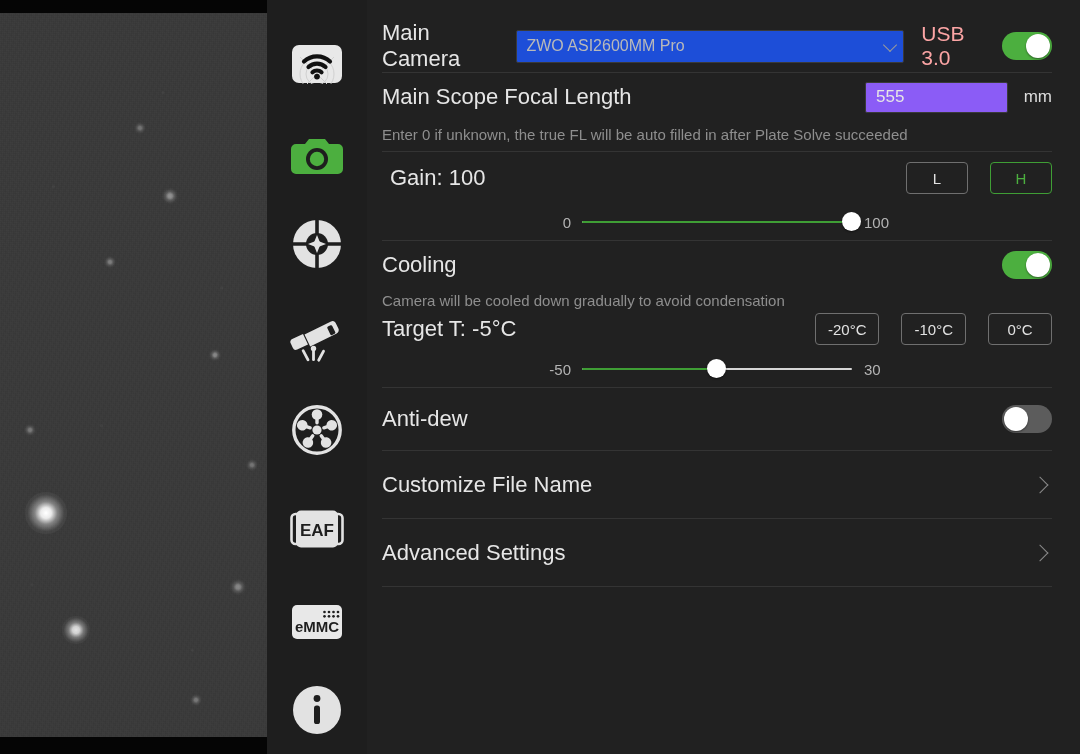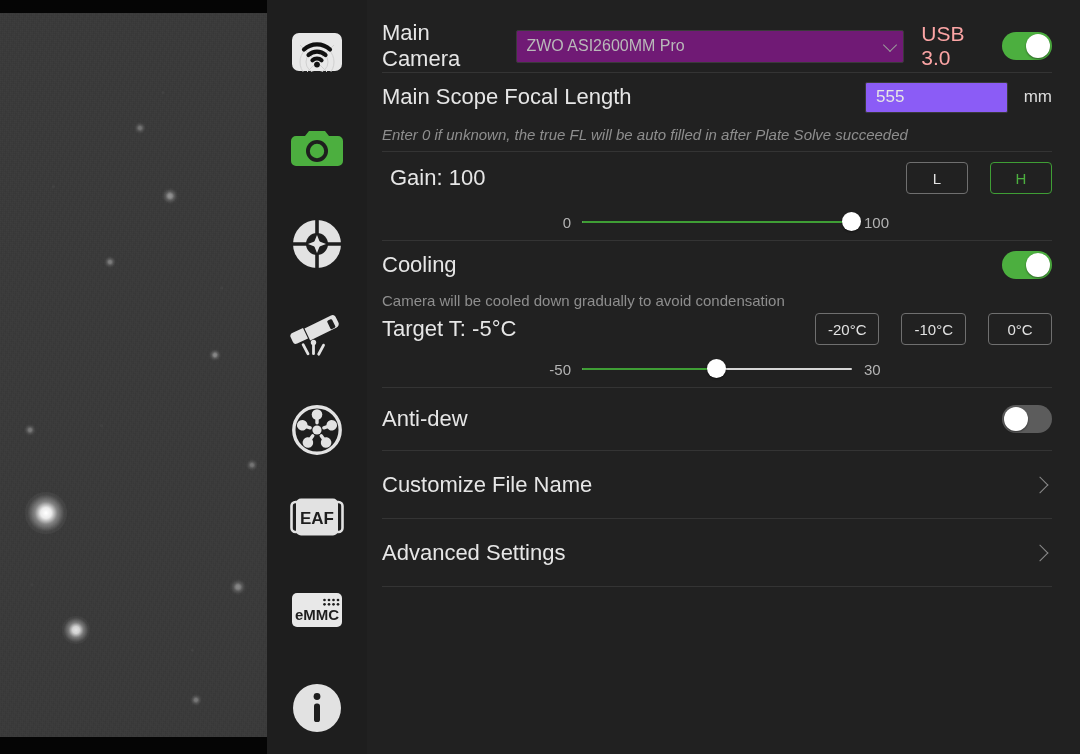--- a/index.html
+++ b/index.html
@@ -55,21 +55,21 @@
   
   .sidebar {
     width: 100px; height: 754px; flex: 0 0 100px;
     background: #1e1e1e;
     display: flex; flex-direction: column; align-items: center;
     padding-top: 32px;
     gap: 41px;
   }
   .nav-item {
     width: 36px; height: 52px;
-    display: flex; align-items: flex-start; justify-content: center;
+    display: flex; align-items: flex-end; justify-content: center;
   }
   .nav-item svg { display: block; }
 
   
   .main {
     flex: 1 1 auto;
     height: 754px;
     background: #212121;
     position: relative;
     padding: 0 14px 0 0;
@@ -92,21 +92,21 @@
     min-height: 44px;
   }
   .label { color: #e6e6e6; font-size: 22px; font-weight: 400; }
   .sublabel { color: #8e8e8e; font-size: 15px; font-weight: 400; }
   .spacer { flex: 1 1 auto; }
 
   
   .select-wrap {
     position: relative;
     width: 425px; height: 33px;
-    background: #701a75;
+    background: #1d4ed8;
     border: 1px solid #3a3a3a;
     border-radius: 2px;
     display: flex; align-items: center;
     padding: 0 26px 0 9px;
     margin-left: 15px;
   }
   .select-value { color: #b9b9b9; font-size: 16px; white-space: nowrap; overflow: hidden; }
   .select-chevron {
     position: absolute; right: 8px; top: 50%;
     width: 10px; height: 10px;
@@ -192,21 +192,21 @@
 
   .chev-right {
     width: 12px; height: 12px;
     border-right: 1.6px solid #8a8a8a;
     border-top: 1.6px solid #8a8a8a;
     transform: rotate(45deg);
     margin-right: 6px;
   }
   .gain-line { min-height: 40px; margin-left: 8px; }
   .target-line { min-height: 38px; margin-top: -4px; }
-  .desc-pad { padding-top: 0px; padding-bottom: 4px; font-style: italic; }
+  .desc-pad { padding-top: 0px; padding-bottom: 4px; }
 </style>
 </head>
 <body>
 
 <div id="app">
 
   <div class="preview-pane">
     <div class="preview-image">
       <div class="preview-noise"></div>
       <div id="star-layer">

